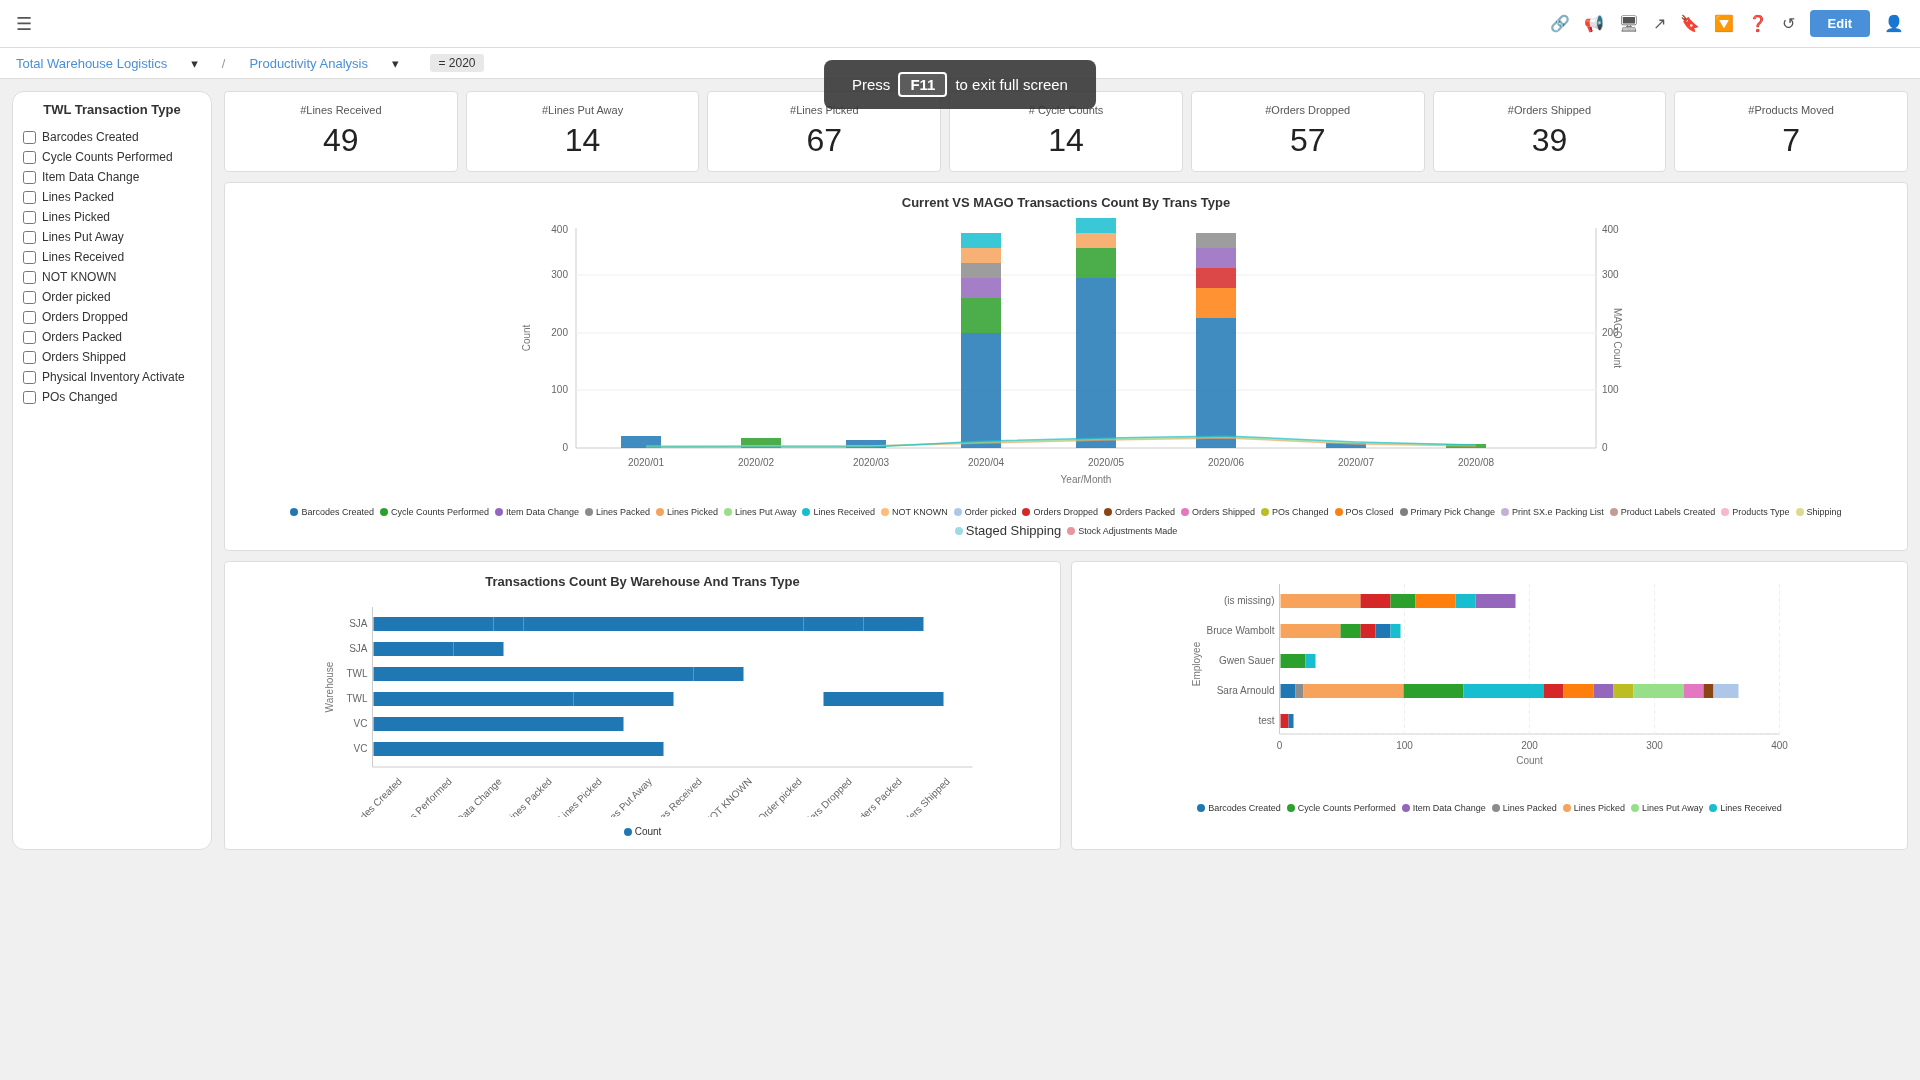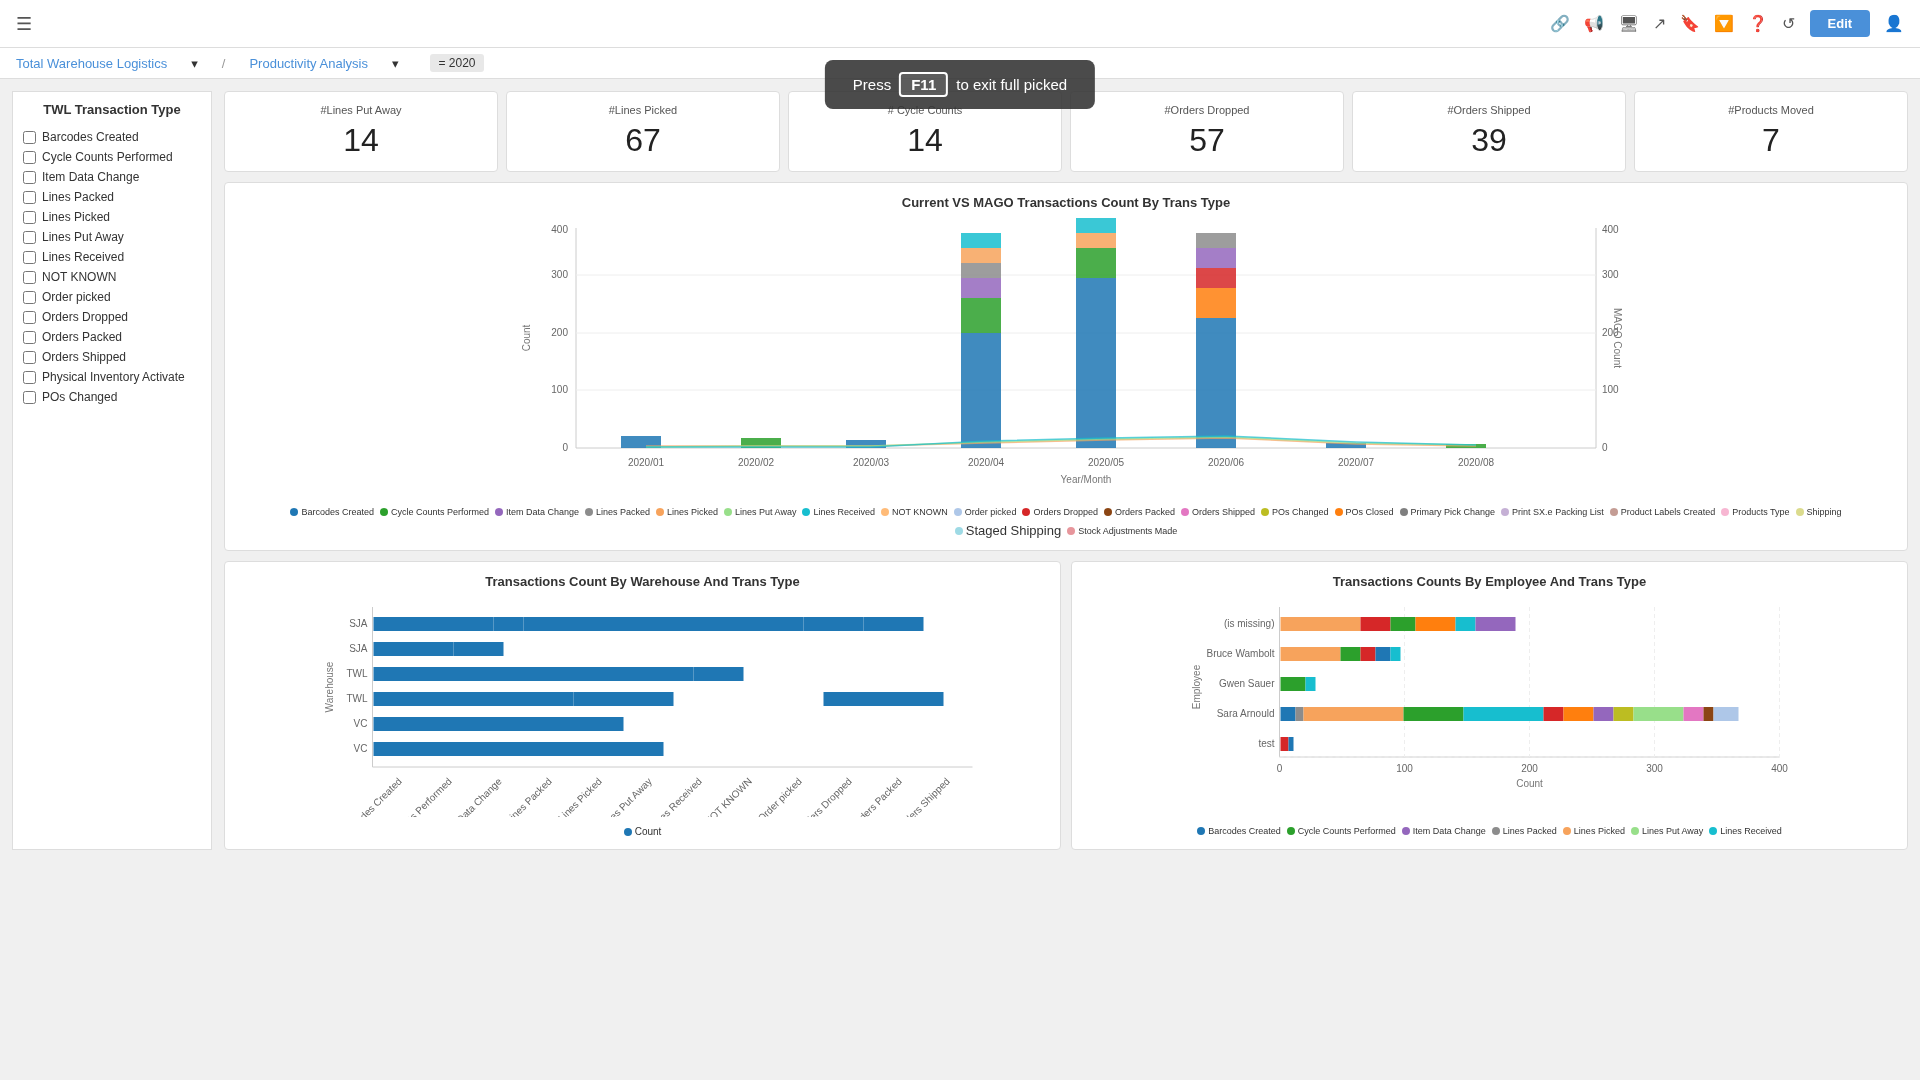--- a/index.html
+++ b/index.html
@@ -38,21 +38,21 @@
       font-size: 15px; z-index: 100;
     }
     .f11-key {
       border: 2px solid #fff; border-radius: 4px; padding: 2px 10px;
       font-weight: 700; font-size: 15px; background: rgba(255,255,255,0.1);
     }
 
     
     .main-content { padding: 12px; display: flex; gap: 12px; }
     .left-panel {
-      background: #fff; border: 1px solid #ddd; border-radius: 0;
+      background: #fff; border: 1px solid #ddd; border-radius: 12px;
       width: 200px; min-width: 200px; padding: 10px 8px;
     }
     .left-panel-title { font-size: 13px; font-weight: 600; text-align: center; margin-bottom: 10px; color: #333; }
     .filter-item { display: flex; align-items: center; gap: 6px; padding: 3px 2px; font-size: 12px; }
     .filter-item input[type=checkbox] { margin: 0; }
     .scrollbar-area { max-height: 340px; overflow-y: auto; position: relative; }
 
     .right-content { flex: 1; display: flex; flex-direction: column; gap: 10px; }
 
     
@@ -110,21 +110,21 @@
   <span>▾</span>
   <span class="breadcrumb-sep">/</span>
   <span class="breadcrumb-item">Productivity Analysis</span>
   <span>▾</span>
   <span class="filter-tag">= 2020</span>
 </div>
 
 <div class="fullscreen-banner">
   <span>Press</span>
   <span class="f11-key">F11</span>
-  <span>to exit full picked</span>
+  <span>to exit full screen</span>
 </div>
 
 <div class="main-content">
 
   <div class="left-panel">
     <div class="left-panel-title">TWL Transaction Type</div>
     <div class="scrollbar-area">
 
     <div class="filter-item">
           <input type="checkbox" style="">
@@ -181,20 +181,24 @@
         <div class="filter-item">
           <input type="checkbox" style="">
           <span>POs Changed</span>
         </div>
       </div>
   </div>
 
   <div class="right-content">
 
     <div class="stat-cards">
+    <div class="stat-card">
+          <div class="stat-card-label">#Lines Received</div>
+          <div class="stat-card-value">49</div>
+        </div>
         <div class="stat-card">
           <div class="stat-card-label">#Lines Put Away</div>
           <div class="stat-card-value">14</div>
         </div>
         <div class="stat-card">
           <div class="stat-card-label">#Lines Picked</div>
           <div class="stat-card-value">67</div>
         </div>
         <div class="stat-card">
           <div class="stat-card-label"># Cycle Counts</div>
@@ -428,21 +432,20 @@
         </svg>
         <div class="legend">
           <div class="legend-item">
             <span class="legend-dot" style="background:#1f77b4;border-radius:50%"></span>
             <span>Count</span>
           </div>
         </div>
       </div>
 
       <div class="bottom-chart">
-        <div class="chart-title">Transactions Counts By Employee And Trans Type</div>
         <svg width="100%" height="220" viewBox="0 0 620 220">
 
           <line x1="100" y1="10" x2="100" y2="160" stroke="#ccc" stroke-width="1"></line>
           <line x1="100" y1="160" x2="600" y2="160" stroke="#ccc" stroke-width="1"></line>
 
           <line x1="100" y1="160" x2="600" y2="160" stroke="#eee" stroke-width="1" stroke-dasharray="4,3"></line>
           <line x1="225" y1="10" x2="225" y2="160" stroke="#eee" stroke-width="1" stroke-dasharray="4,3"></line>
           <line x1="350" y1="10" x2="350" y2="160" stroke="#eee" stroke-width="1" stroke-dasharray="4,3"></line>
           <line x1="475" y1="10" x2="475" y2="160" stroke="#eee" stroke-width="1" stroke-dasharray="4,3"></line>
           <line x1="600" y1="10" x2="600" y2="160" stroke="#eee" stroke-width="1" stroke-dasharray="4,3"></line>

